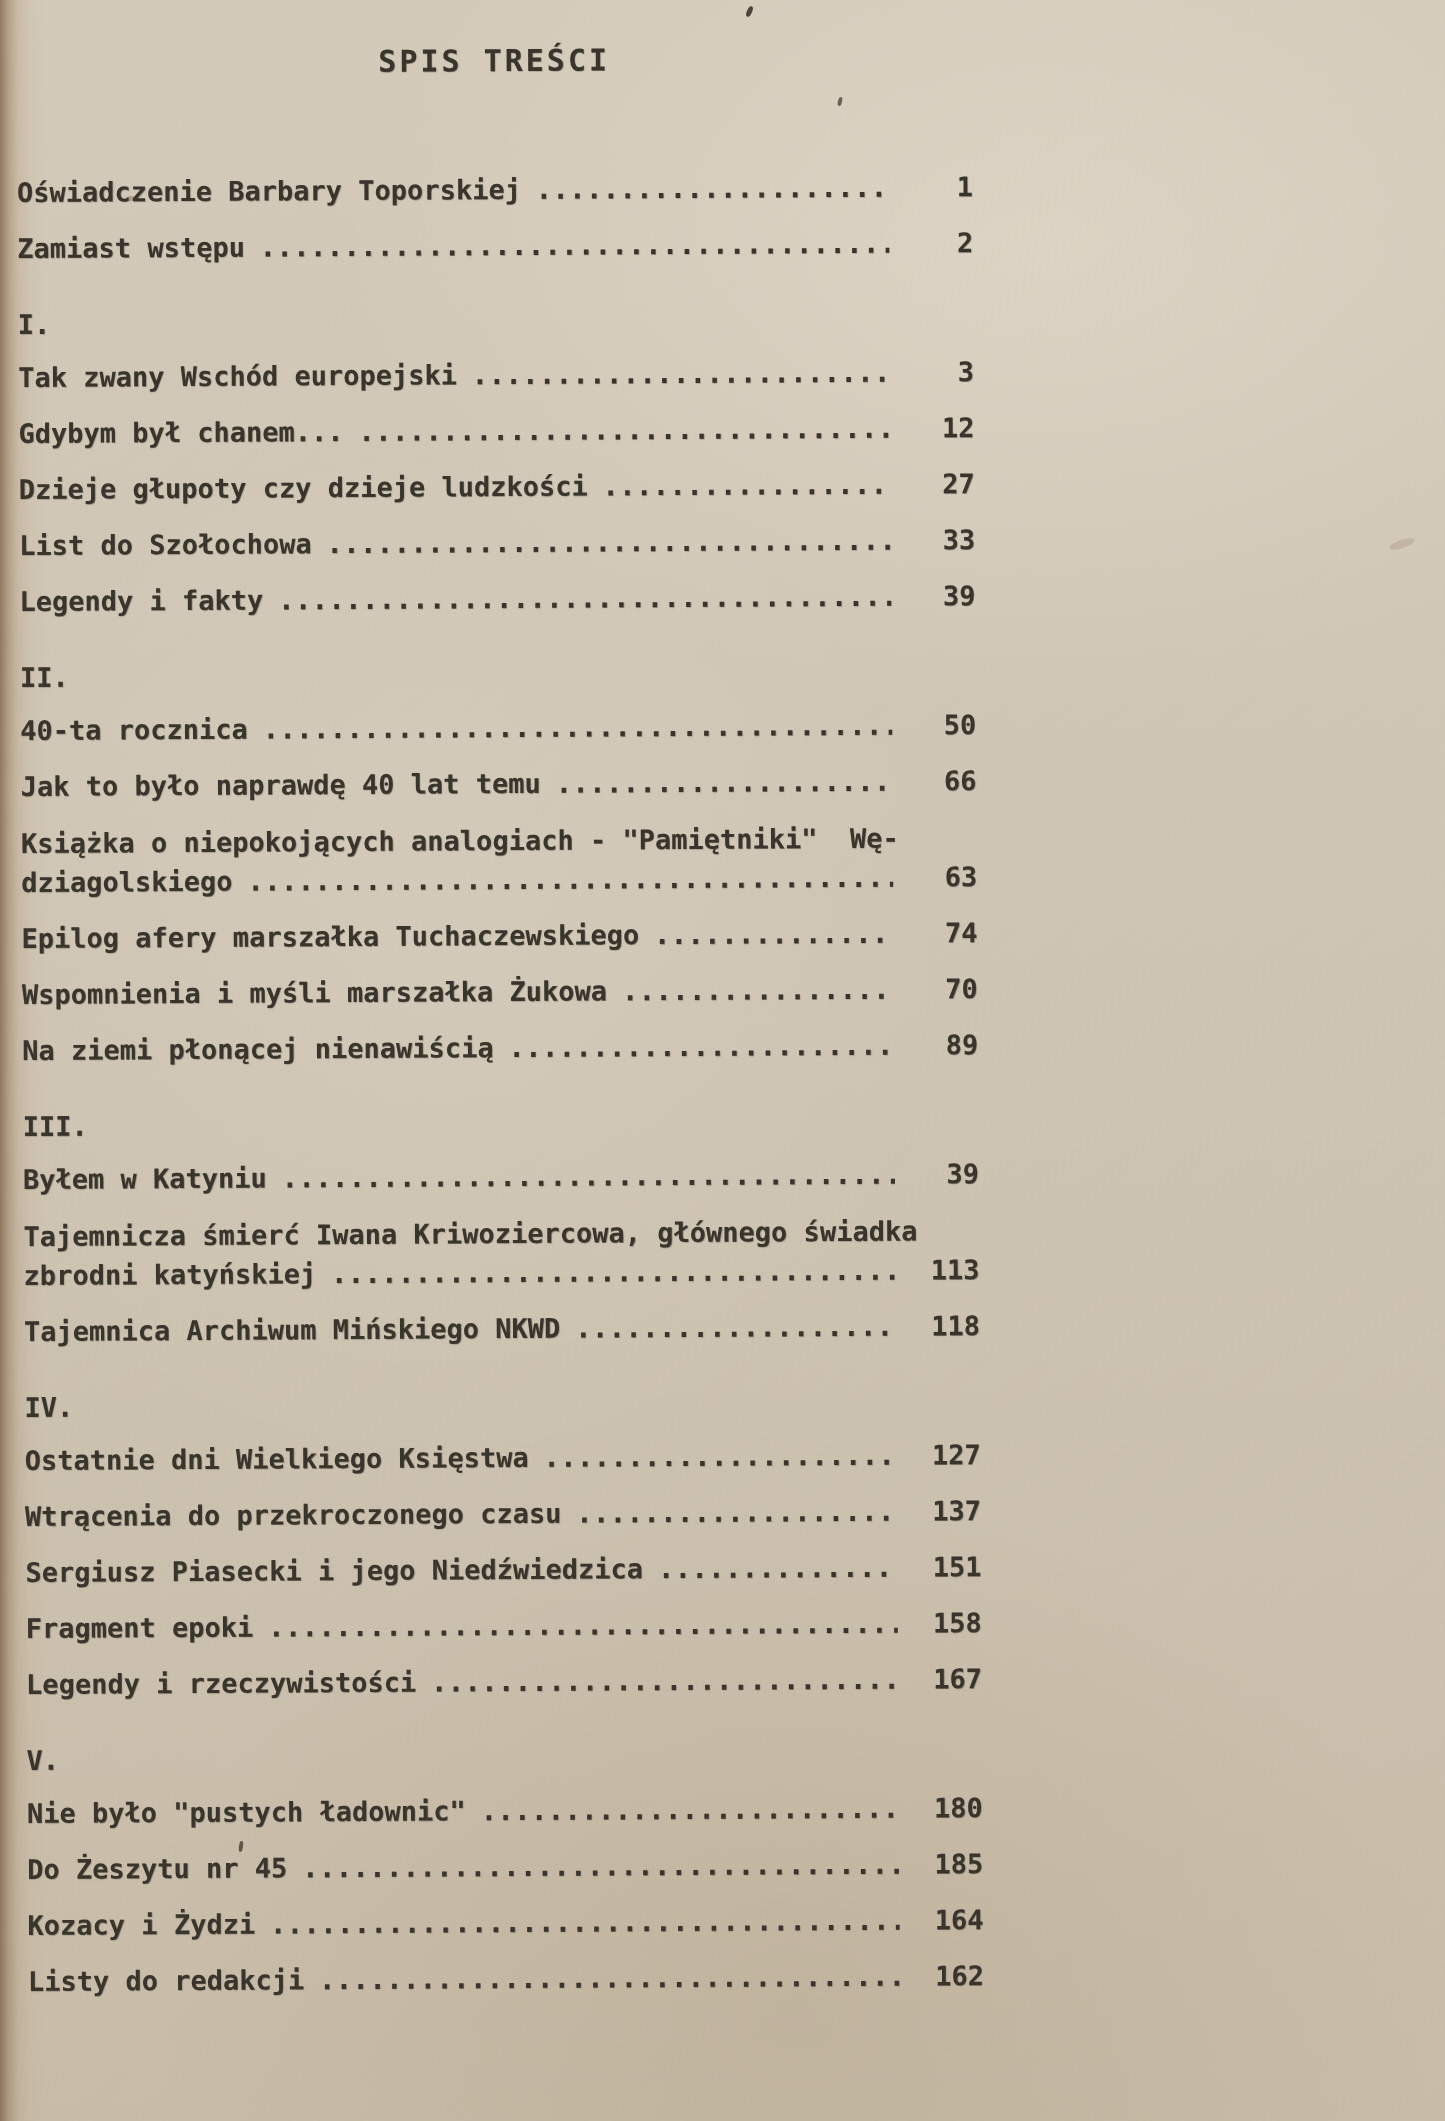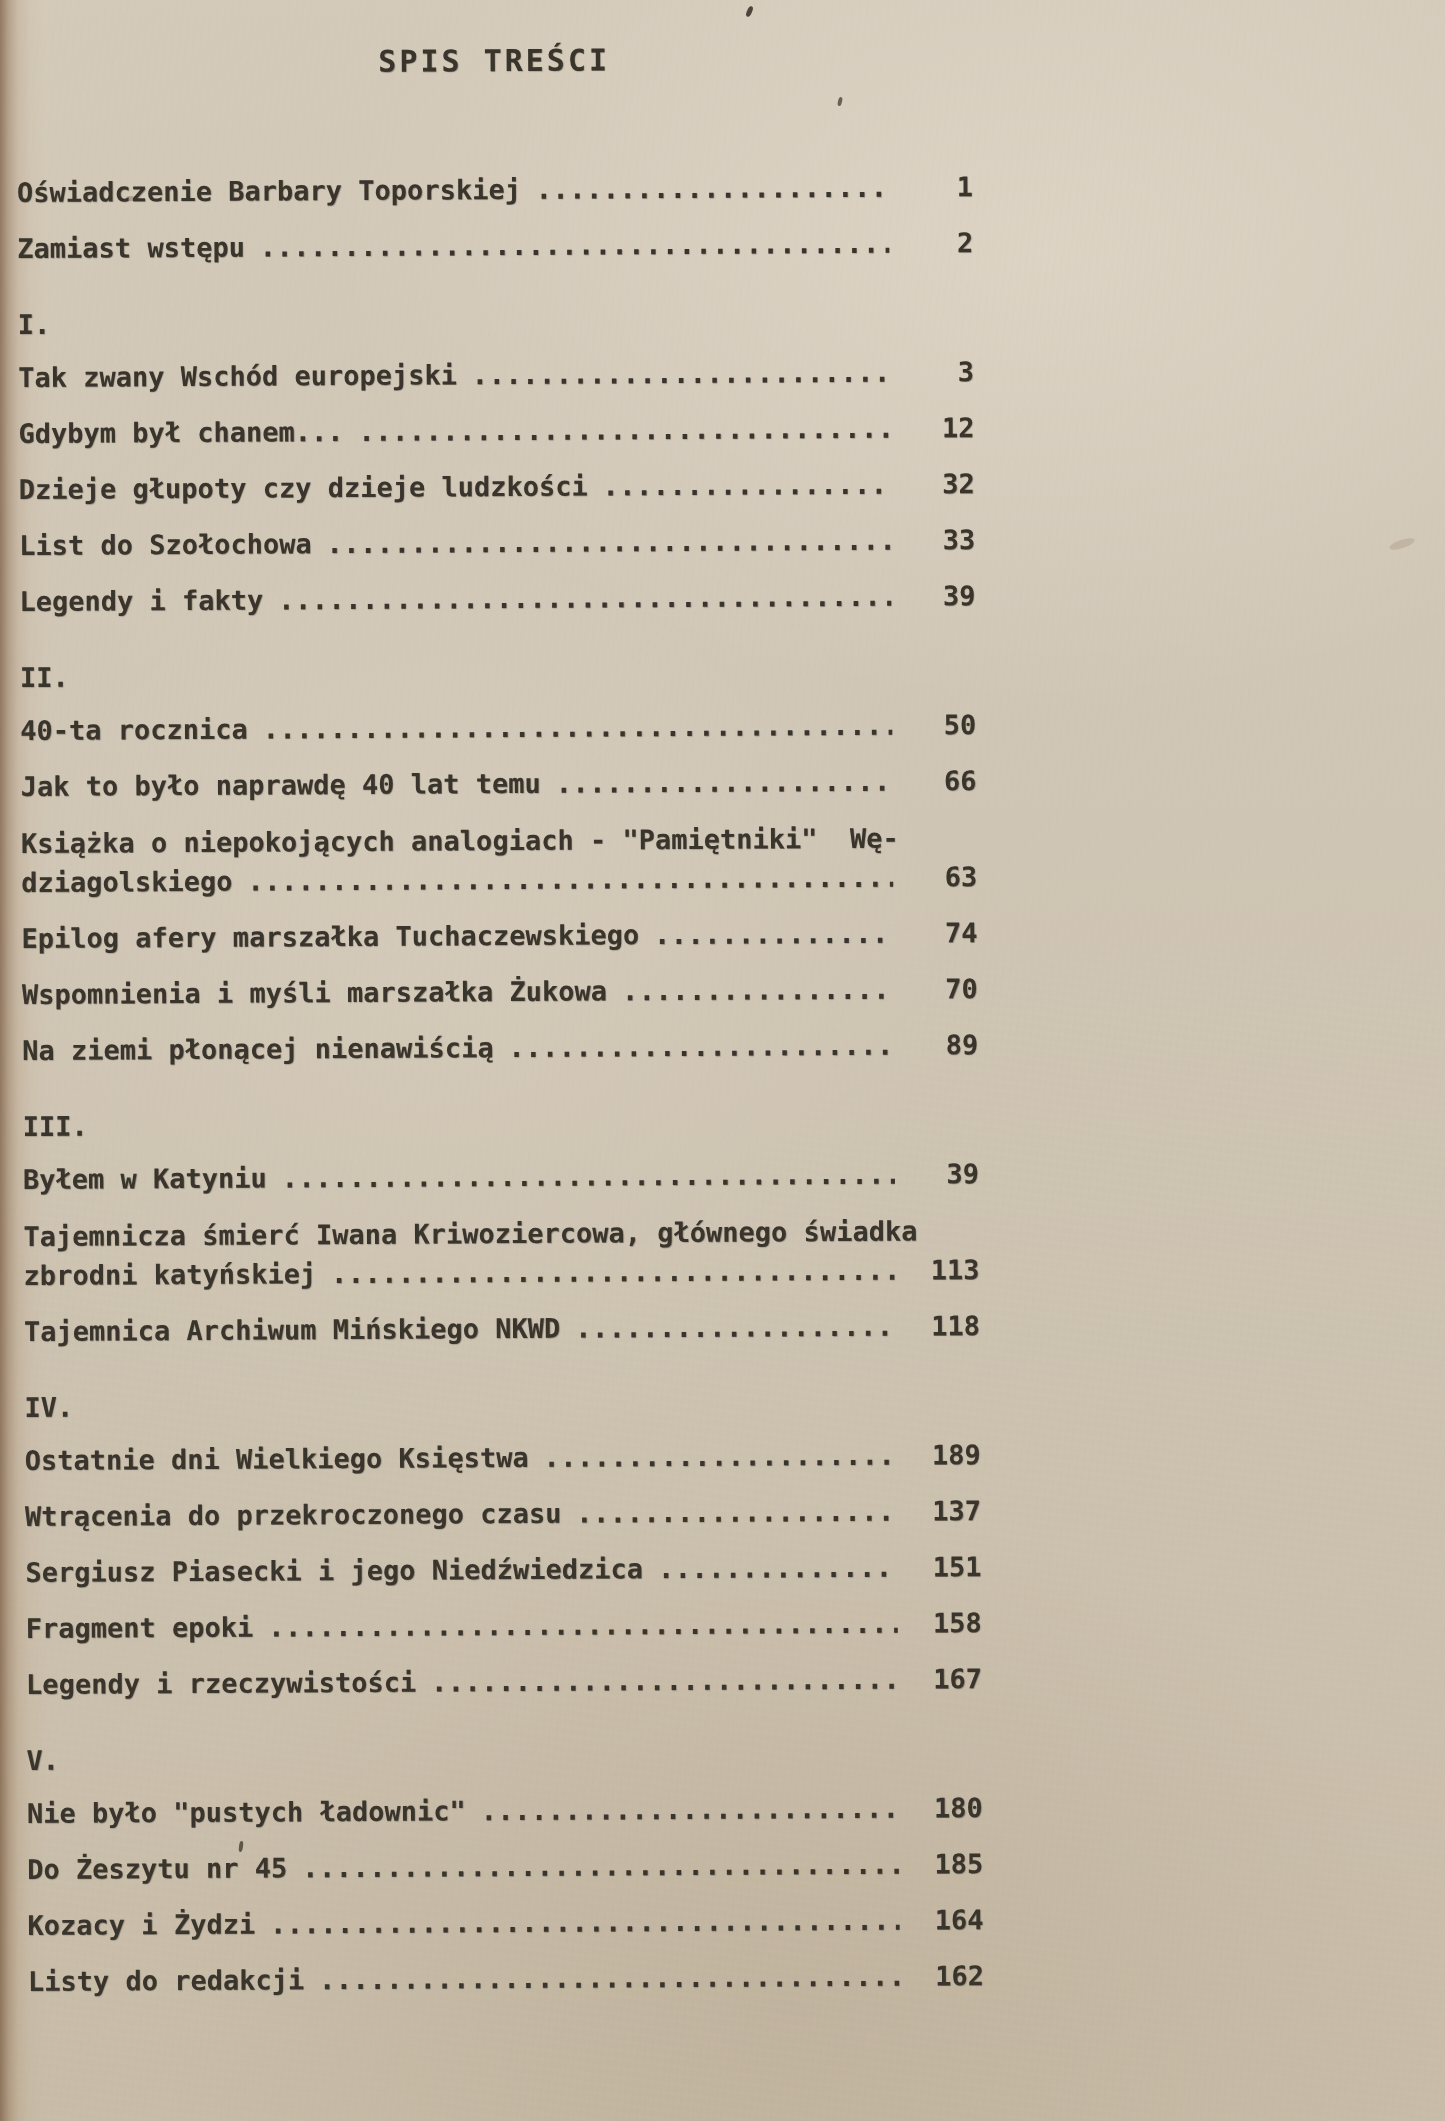--- a/index.html
+++ b/index.html
@@ -96,21 +96,21 @@
         <span class="page-number">3</span>
       </div>
       <div class="toc-row">
         <span class="entry-title">Gdybym był chanem...</span>
         <span class="dot-leader">..........................................................................................</span>
         <span class="page-number">12</span>
       </div>
       <div class="toc-row">
         <span class="entry-title">Dzieje głupoty czy dzieje ludzkości</span>
         <span class="dot-leader">..........................................................................................</span>
-        <span class="page-number">32</span>
+        <span class="page-number">27</span>
       </div>
       <div class="toc-row">
         <span class="entry-title">List do Szołochowa</span>
         <span class="dot-leader">..........................................................................................</span>
         <span class="page-number">33</span>
       </div>
       <div class="toc-row">
         <span class="entry-title">Legendy i fakty</span>
         <span class="dot-leader">..........................................................................................</span>
         <span class="page-number">39</span>
@@ -161,21 +161,21 @@
       </div>
       <div class="toc-row">
         <span class="entry-title">Tajemnica Archiwum Mińskiego NKWD</span>
         <span class="dot-leader">..........................................................................................</span>
         <span class="page-number">118</span>
       </div>
       <div class="section-heading">IV.</div>
       <div class="toc-row">
         <span class="entry-title">Ostatnie dni Wielkiego Księstwa</span>
         <span class="dot-leader">..........................................................................................</span>
-        <span class="page-number">189</span>
+        <span class="page-number">127</span>
       </div>
       <div class="toc-row">
         <span class="entry-title">Wtrącenia do przekroczonego czasu</span>
         <span class="dot-leader">..........................................................................................</span>
         <span class="page-number">137</span>
       </div>
       <div class="toc-row">
         <span class="entry-title">Sergiusz Piasecki i jego Niedźwiedzica</span>
         <span class="dot-leader">..........................................................................................</span>
         <span class="page-number">151</span>

